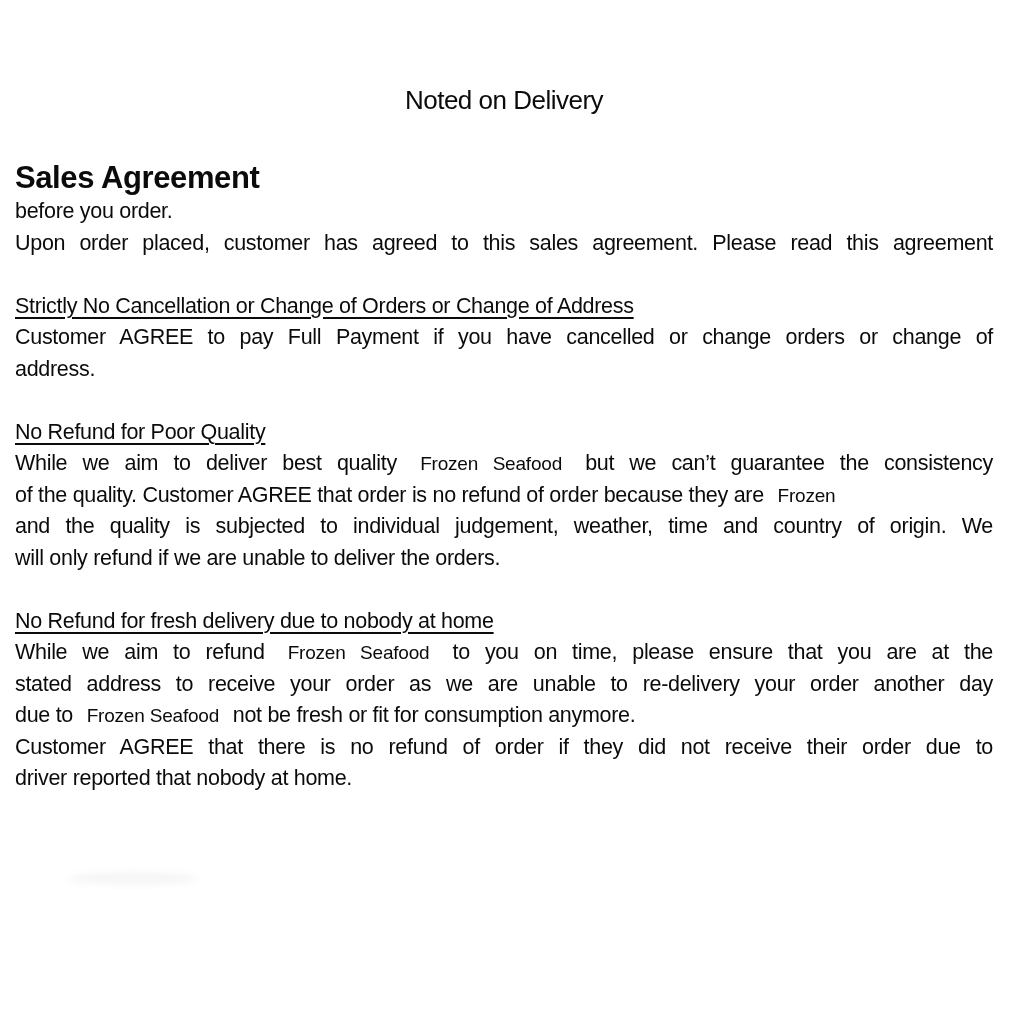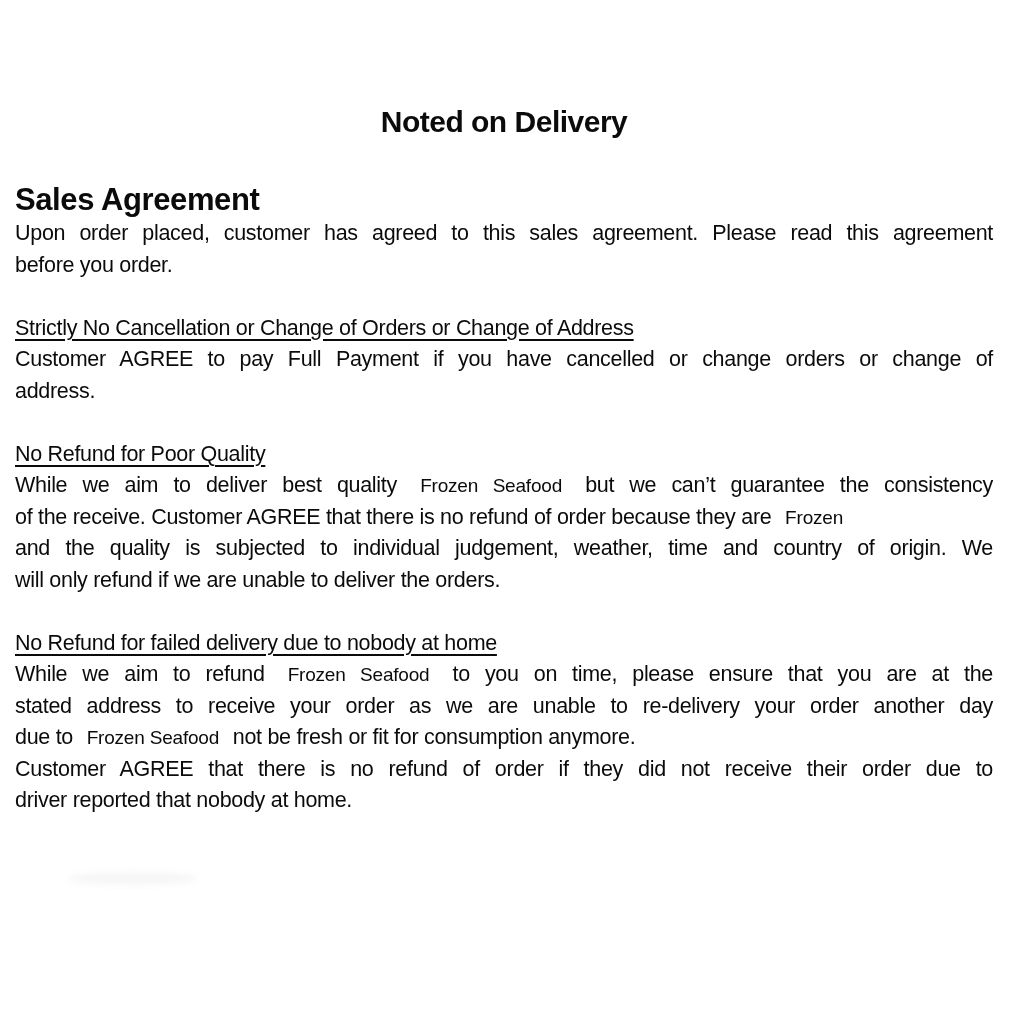--- a/index.html
+++ b/index.html
@@ -17,24 +17,24 @@
     font-family: "Liberation Sans", sans-serif;
   }
   .doc {
     position: absolute;
     top: 0;
     left: 0;
     right: 0;
     padding: 0 31px 0 15px;
   }
   .title {
-    margin: 102px 0 40px 0;
-    font-size: 30px;
+    margin: 80px 0 40px 0;
+    font-size: 26px;
     line-height: 40px;
-    font-weight: 700;
+    font-weight: 400;
     letter-spacing: -0.5px;
     text-align: center;
   }
   .section { margin: 0; }
   .section + .section { margin-top: 31.5px; }
   .heading {
     font-size: 21.5px;
     line-height: 31.5px;
     letter-spacing: -0.3px;
   }
@@ -82,42 +82,42 @@
 </head>
 <body>
 
 <div class="canvas">
   <div class="doc">
     <div class="title">Noted on Delivery</div>
     <div id="sections">
         <section class="section">
           <div class="heading bold">Sales Agreement</div>
           <div class="para">
+            <div class="line"><span class="body-seg">before you order.</span> </div>
             <div class="line just"><span class="body-seg">Upon order placed, customer has agreed to this sales agreement. Please read this agreement</span> </div>
-            <div class="line"><span class="body-seg">before you order.</span> </div>
           </div>
         </section>
         <section class="section">
           <div class="heading underline">Strictly No Cancellation or Change of Orders or Change of Address</div>
           <div class="para">
             <div class="line just"><span class="body-seg">Customer AGREE to pay Full Payment if you have cancelled or change orders or change of</span> </div>
             <div class="line"><span class="body-seg">address.</span> </div>
           </div>
         </section>
         <section class="section">
           <div class="heading underline">No Refund for Poor Quality</div>
           <div class="para">
             <div class="line just"><span class="body-seg">While we aim to deliver best quality</span> <span class="pasted">Frozen Seafood</span> <span class="body-seg">but we can’t guarantee the consistency</span> </div>
-            <div class="line"><span class="body-seg">of the receive. Customer AGREE that there is no refund of order because they are</span> <span class="pasted">Frozen</span> </div>
+            <div class="line"><span class="body-seg">of the quality. Customer AGREE that order is no refund of order because they are</span> <span class="pasted">Frozen</span> </div>
             <div class="line just"><span class="body-seg">and the quality is subjected to individual judgement, weather, time and country of origin. We</span> </div>
             <div class="line"><span class="body-seg">will only refund if we are unable to deliver the orders.</span> </div>
           </div>
         </section>
         <section class="section">
-          <div class="heading underline">No Refund for failed delivery due to nobody at home</div>
+          <div class="heading underline">No Refund for fresh delivery due to nobody at home</div>
           <div class="para">
             <div class="line just"><span class="body-seg">While we aim to refund</span> <span class="pasted">Frozen Seafood</span> <span class="body-seg">to you on time, please ensure that you are at the</span> </div>
             <div class="line just"><span class="body-seg">stated address to receive your order as we are unable to re-delivery your order another day</span> </div>
             <div class="line"><span class="body-seg">due to</span> <span class="pasted">Frozen Seafood</span> <span class="body-seg">not be fresh or fit for consumption anymore.</span> </div>
           </div>
           <div class="para">
             <div class="line just"><span class="body-seg">Customer AGREE that there is no refund of order if they did not receive their order due to</span> </div>
             <div class="line"><span class="body-seg">driver reported that nobody at home.</span> </div>
           </div>
         </section>

